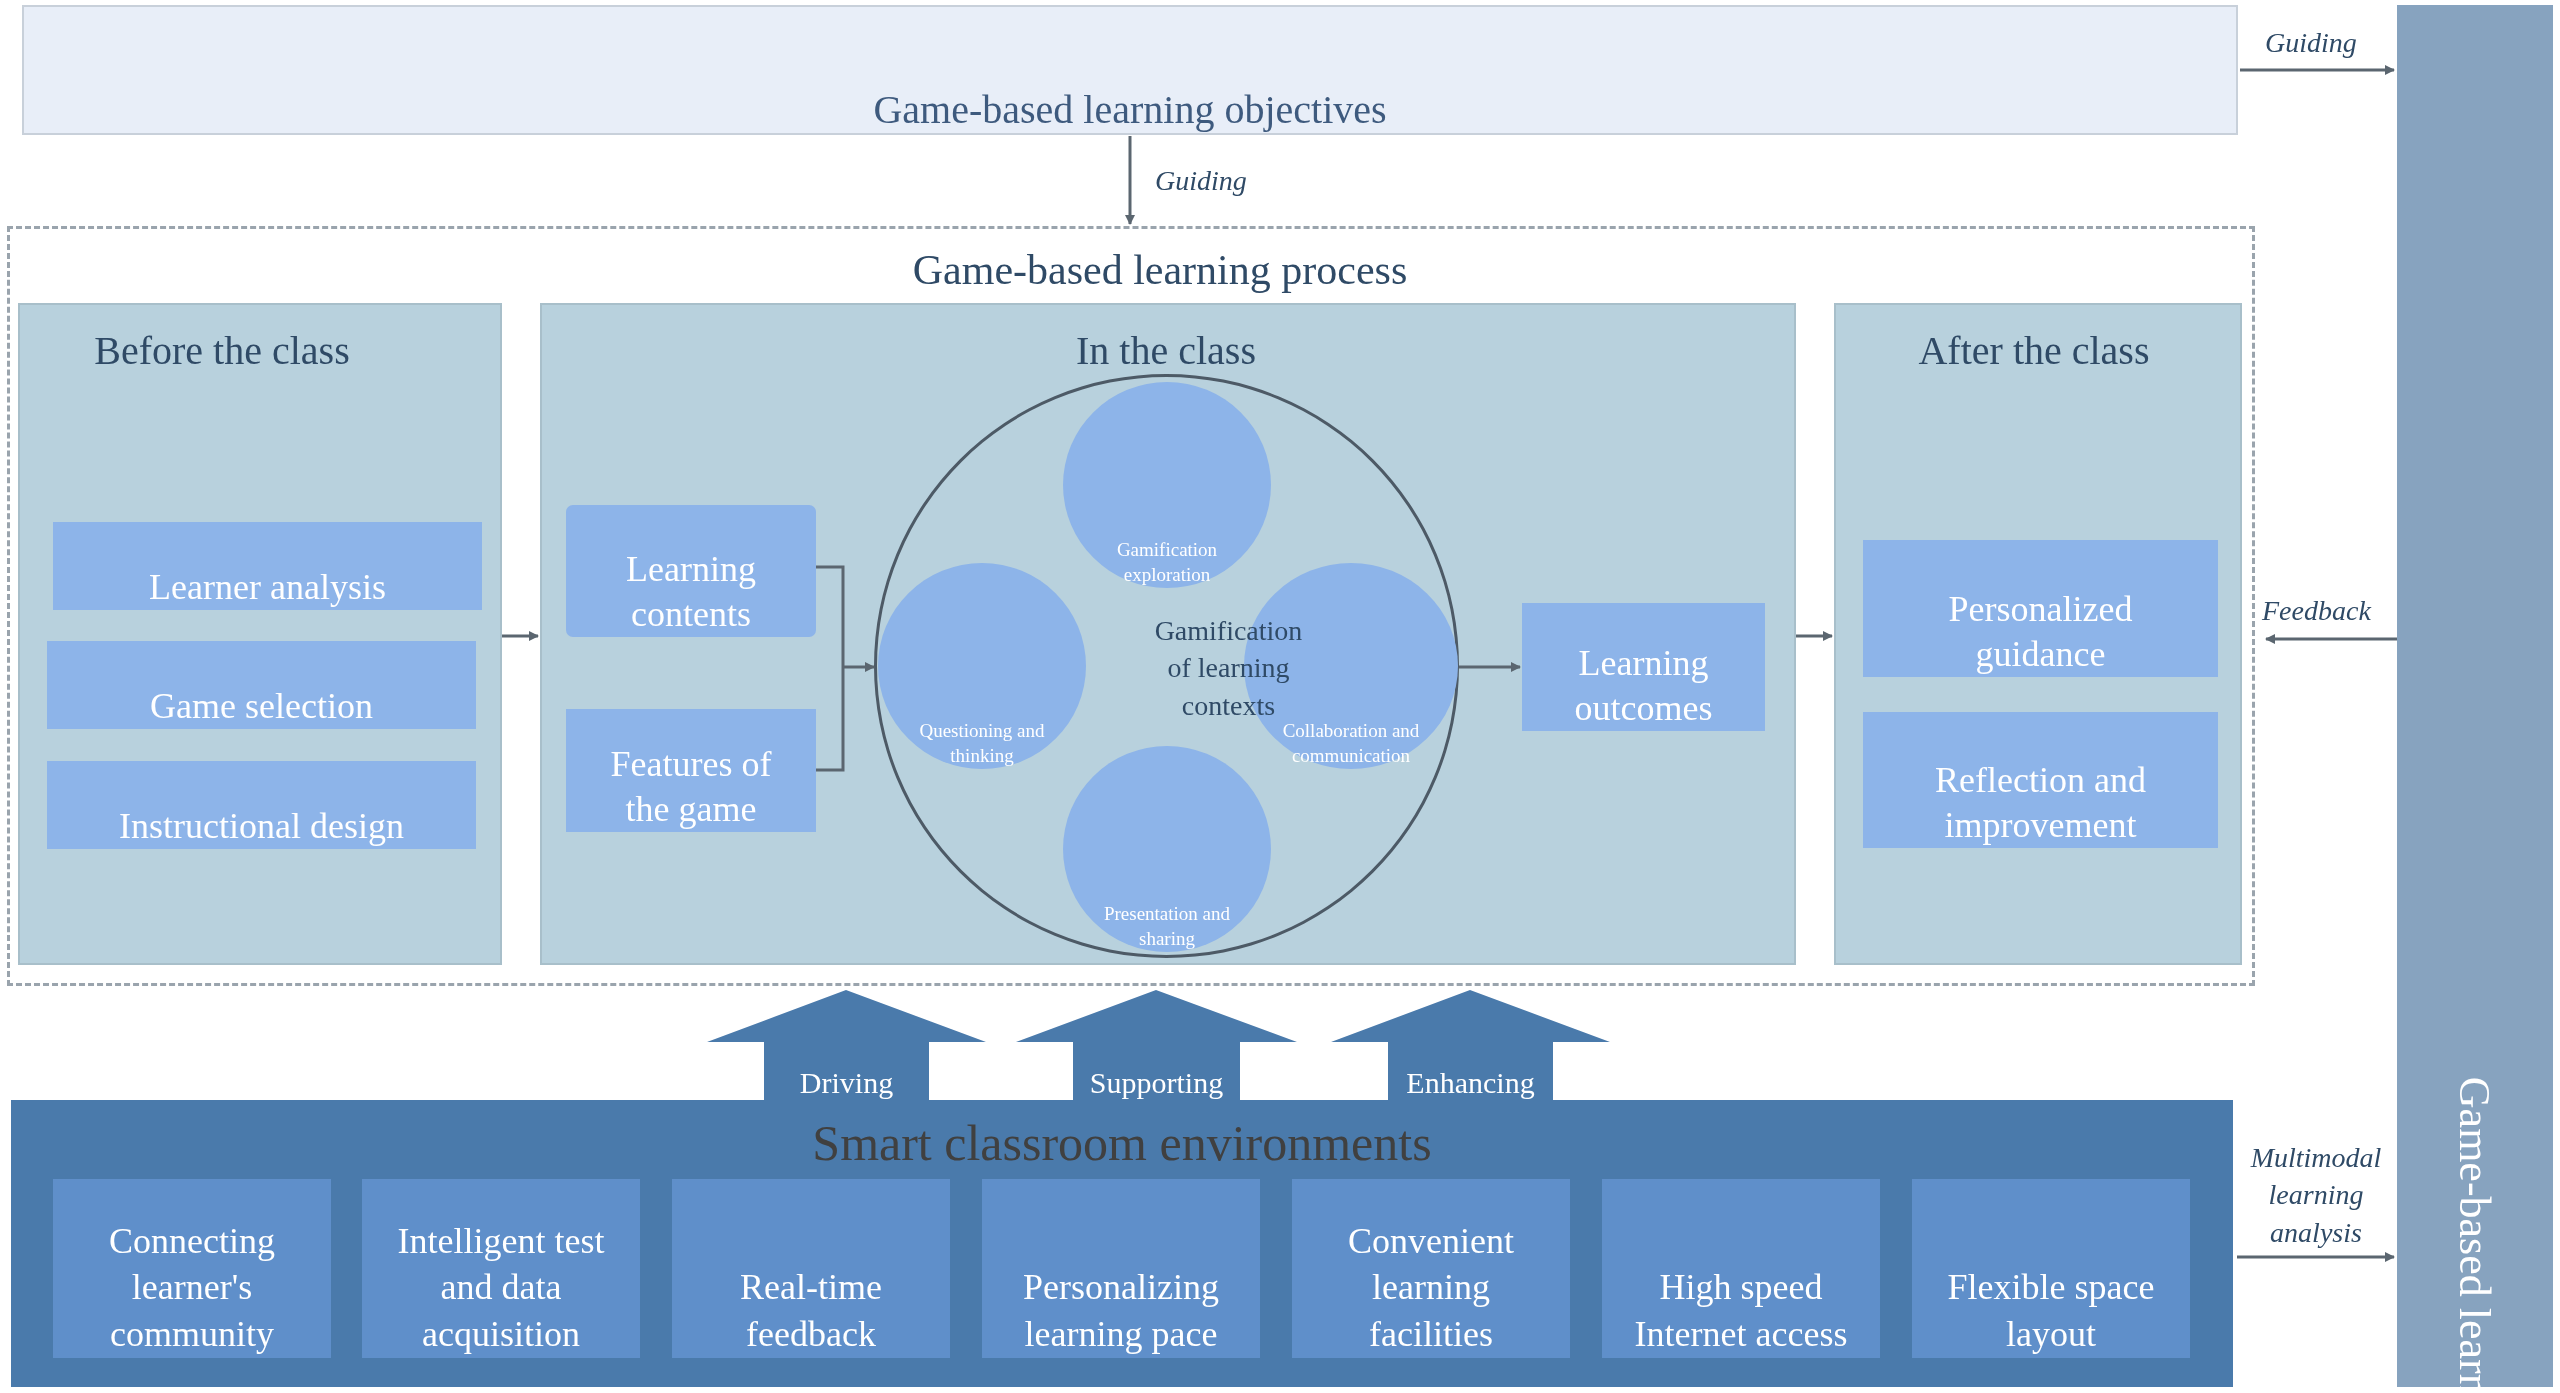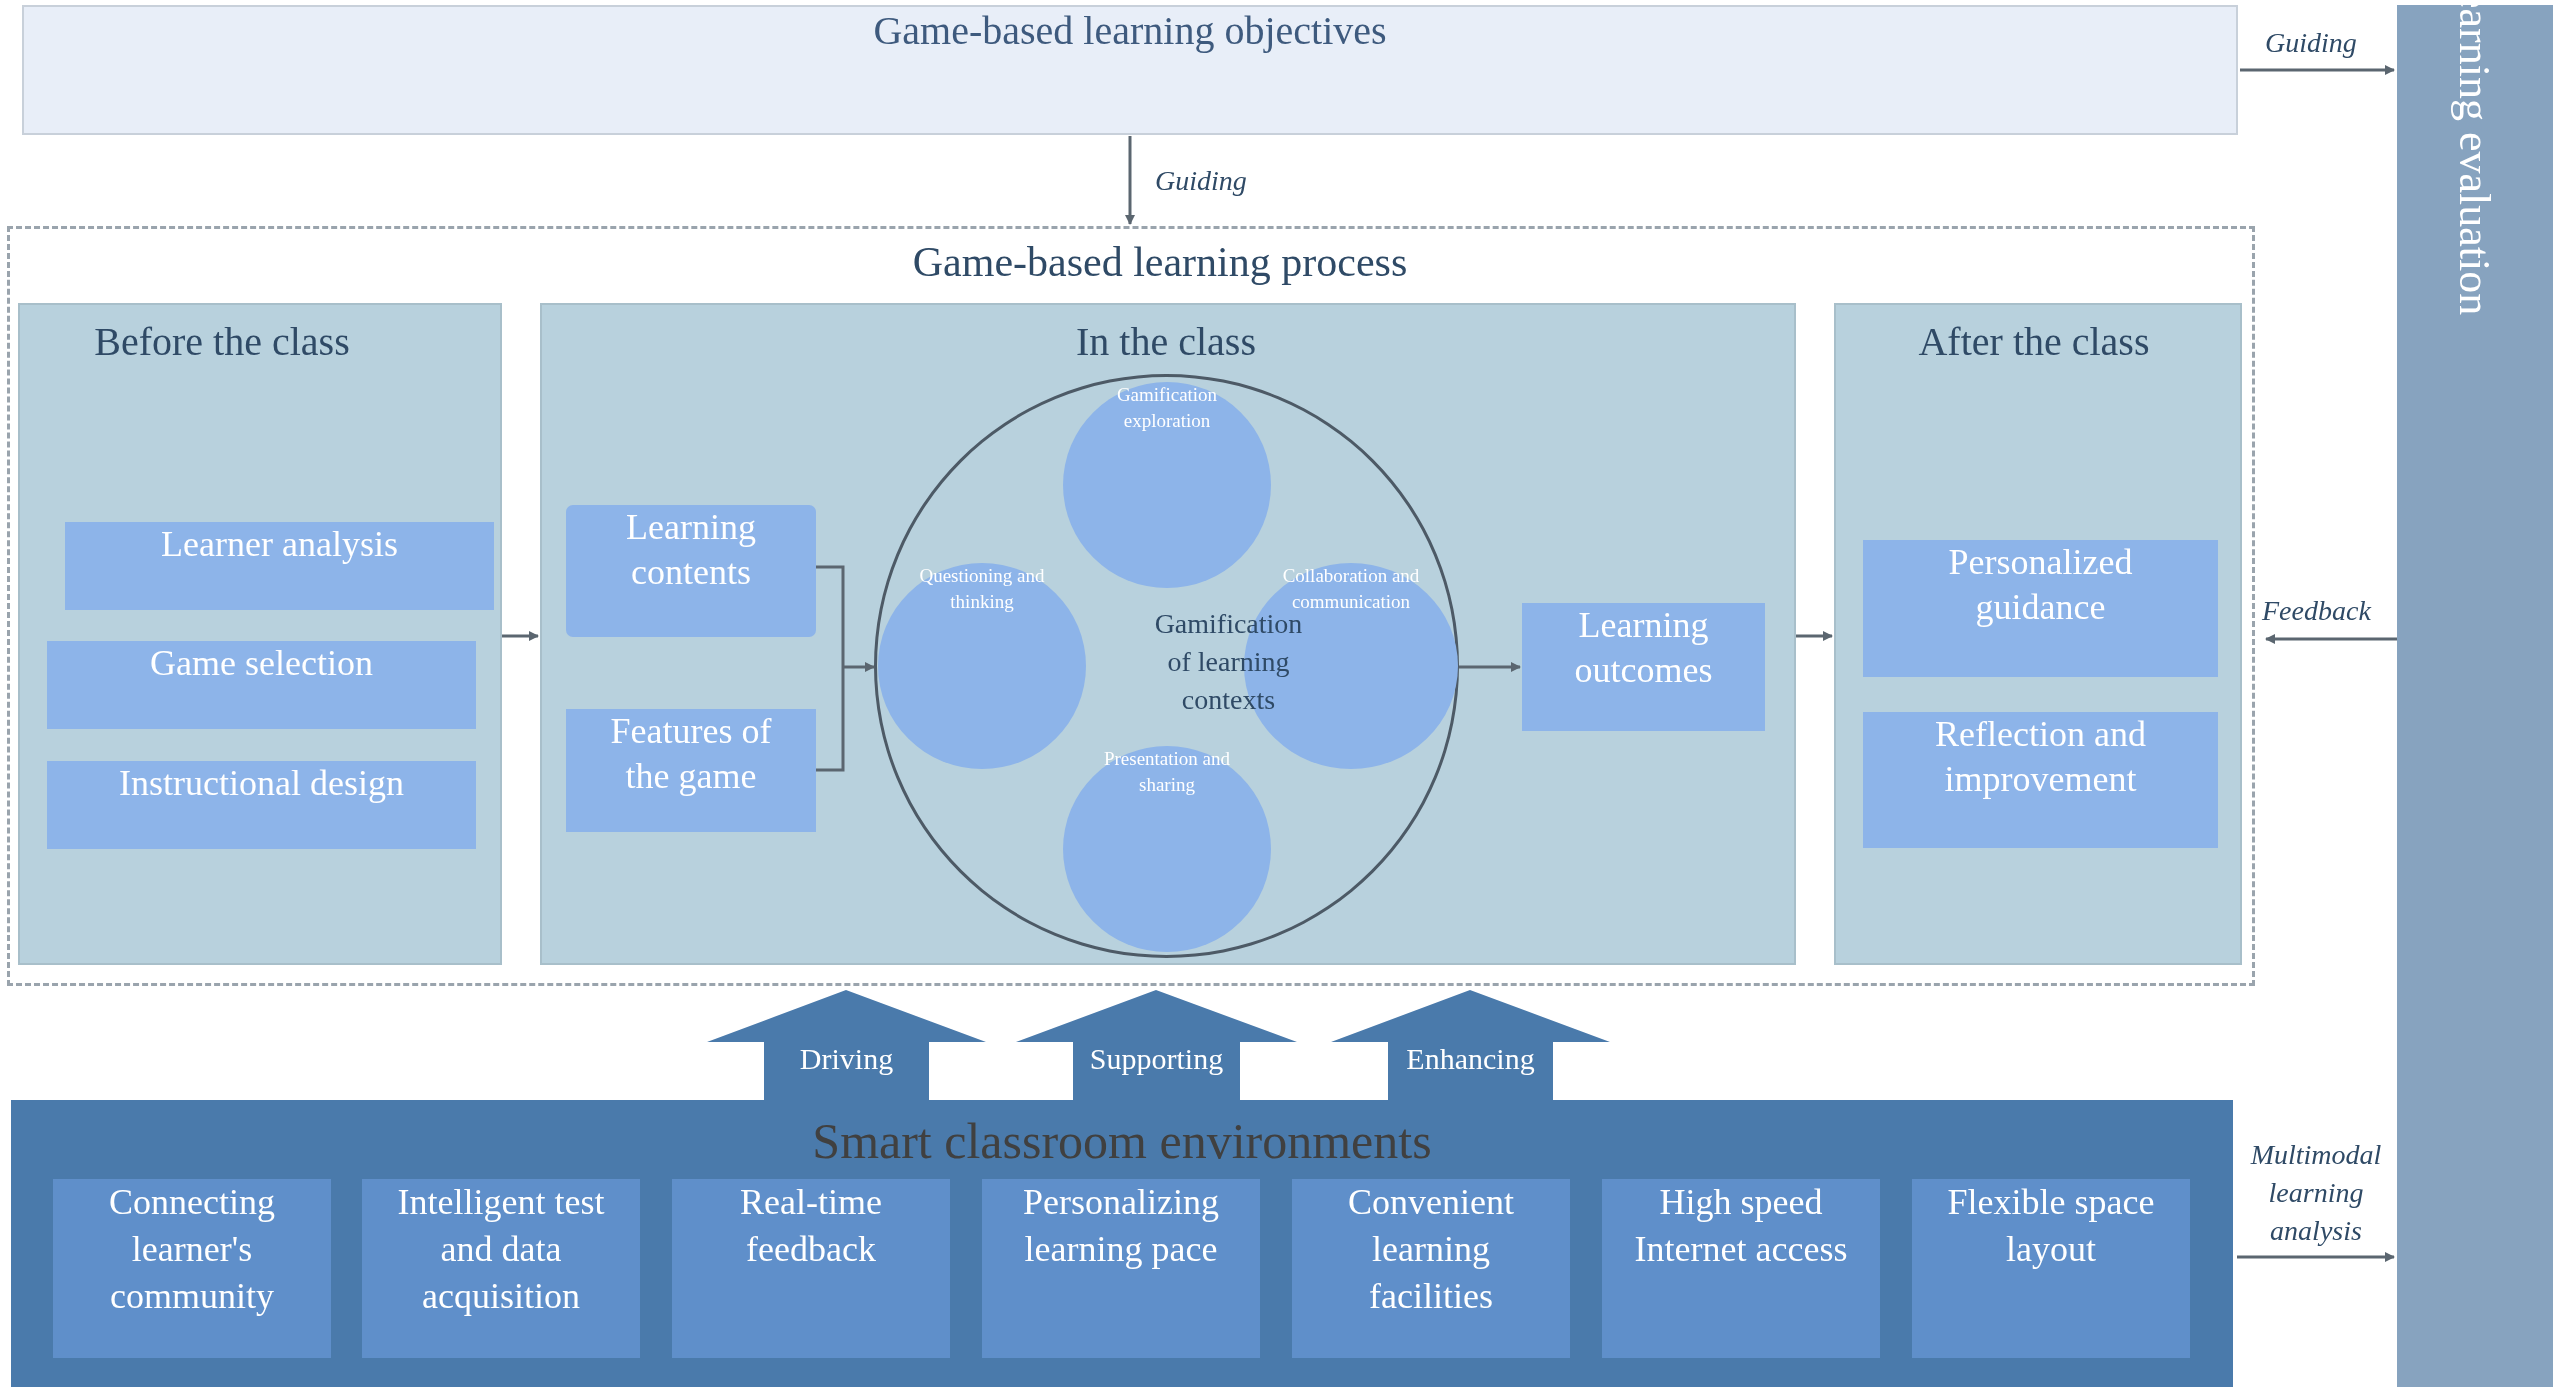--- a/index.html
+++ b/index.html
@@ -1,18 +1,18 @@
 <!DOCTYPE html>
 <html><head>
 <meta charset="utf-8">
 <style>
   html, body { margin:0; padding:0; background:#ffffff; }
   body { width:2560px; height:1393px; position:relative; overflow:hidden; font-family:"Liberation Serif","DejaVu Serif",serif; }
   .abs { position:absolute; box-sizing:border-box; }
-  .center { display:flex; align-items:flex-start; justify-content:center; text-align:center; }
+  .center { display:flex; align-items:flex-end; justify-content:center; text-align:center; }
   .objectives { left:22px; top:5px; width:2216px; height:130px; background:#e8eef8; border:2px solid #c8d0da; color:#3e5a7e; font-size:40px; }
   .process-frame { left:7px; top:226px; width:2248px; height:760px; border:3px dashed #9aa4ad; }
   .process-title { left:600px; top:238px; width:1120px; height:56px; color:#2f4a66; font-size:42px; }
   .phase { background:#b8d1dd; border:2px solid #a8bfca; }
   .phase-title { color:#2f4a66; font-size:40px; }
   .item { background:#8db4e9; color:#ffffff; font-size:36px; line-height:1.25; }
   .circle { border-radius:50%; background:#8db4e9; color:#ffffff; font-size:19px; line-height:1.35; }
   .ring { border-radius:50%; border:3px solid #4d5a66; }
   .center-label { color:#2f4a66; font-size:28px; line-height:1.35; }
   .env { left:11px; top:1100px; width:2222px; height:287px; background:#4a7aab; }
@@ -29,21 +29,21 @@
 
 <div class="abs objectives center">
   <span>Game-based learning objectives</span>
 </div>
 
 <div class="abs process-frame"></div>
 <div class="abs process-title center">Game-based learning process</div>
 
 <div class="abs phase" style="left:18px;top:303px;width:484px;height:662px;"></div>
 <div class="abs phase-title center" style="left:18px;top:318px;width:408px;height:56px;">Before the class</div>
-<div class="abs item center" style="left:65px;top:522px;width:429px;height:88px;font-family:Liberation Serif, serif;">Learner analysis</div>
+<div class="abs item center" style="left:53px;top:522px;width:429px;height:88px;font-family:Liberation Serif, serif;">Learner analysis</div>
 <div class="abs item center" style="left:47px;top:641px;width:429px;height:88px;">Game selection</div>
 <div class="abs item center" style="left:47px;top:761px;width:429px;height:88px;">Instructional design</div>
 
 <div class="abs phase" style="left:540px;top:303px;width:1256px;height:662px;"></div>
 <div class="abs phase-title center" style="left:966px;top:318px;width:400px;height:56px;">In the class</div>
 <div class="abs item center" style="left:566px;top:505px;width:250px;height:132px;padding:0 30px;border-radius:7px;">Learning contents</div>
 <div class="abs item center" style="left:566px;top:709px;width:250px;height:123px;padding:0 20px;">Features of the game</div>
 
 <div class="abs ring" style="left:874px;top:374px;width:585px;height:584px;"></div>
 <div class="abs circle center" style="left:1063px;top:382px;width:208px;height:206px;padding:0 30px;">Gamification exploration</div>

